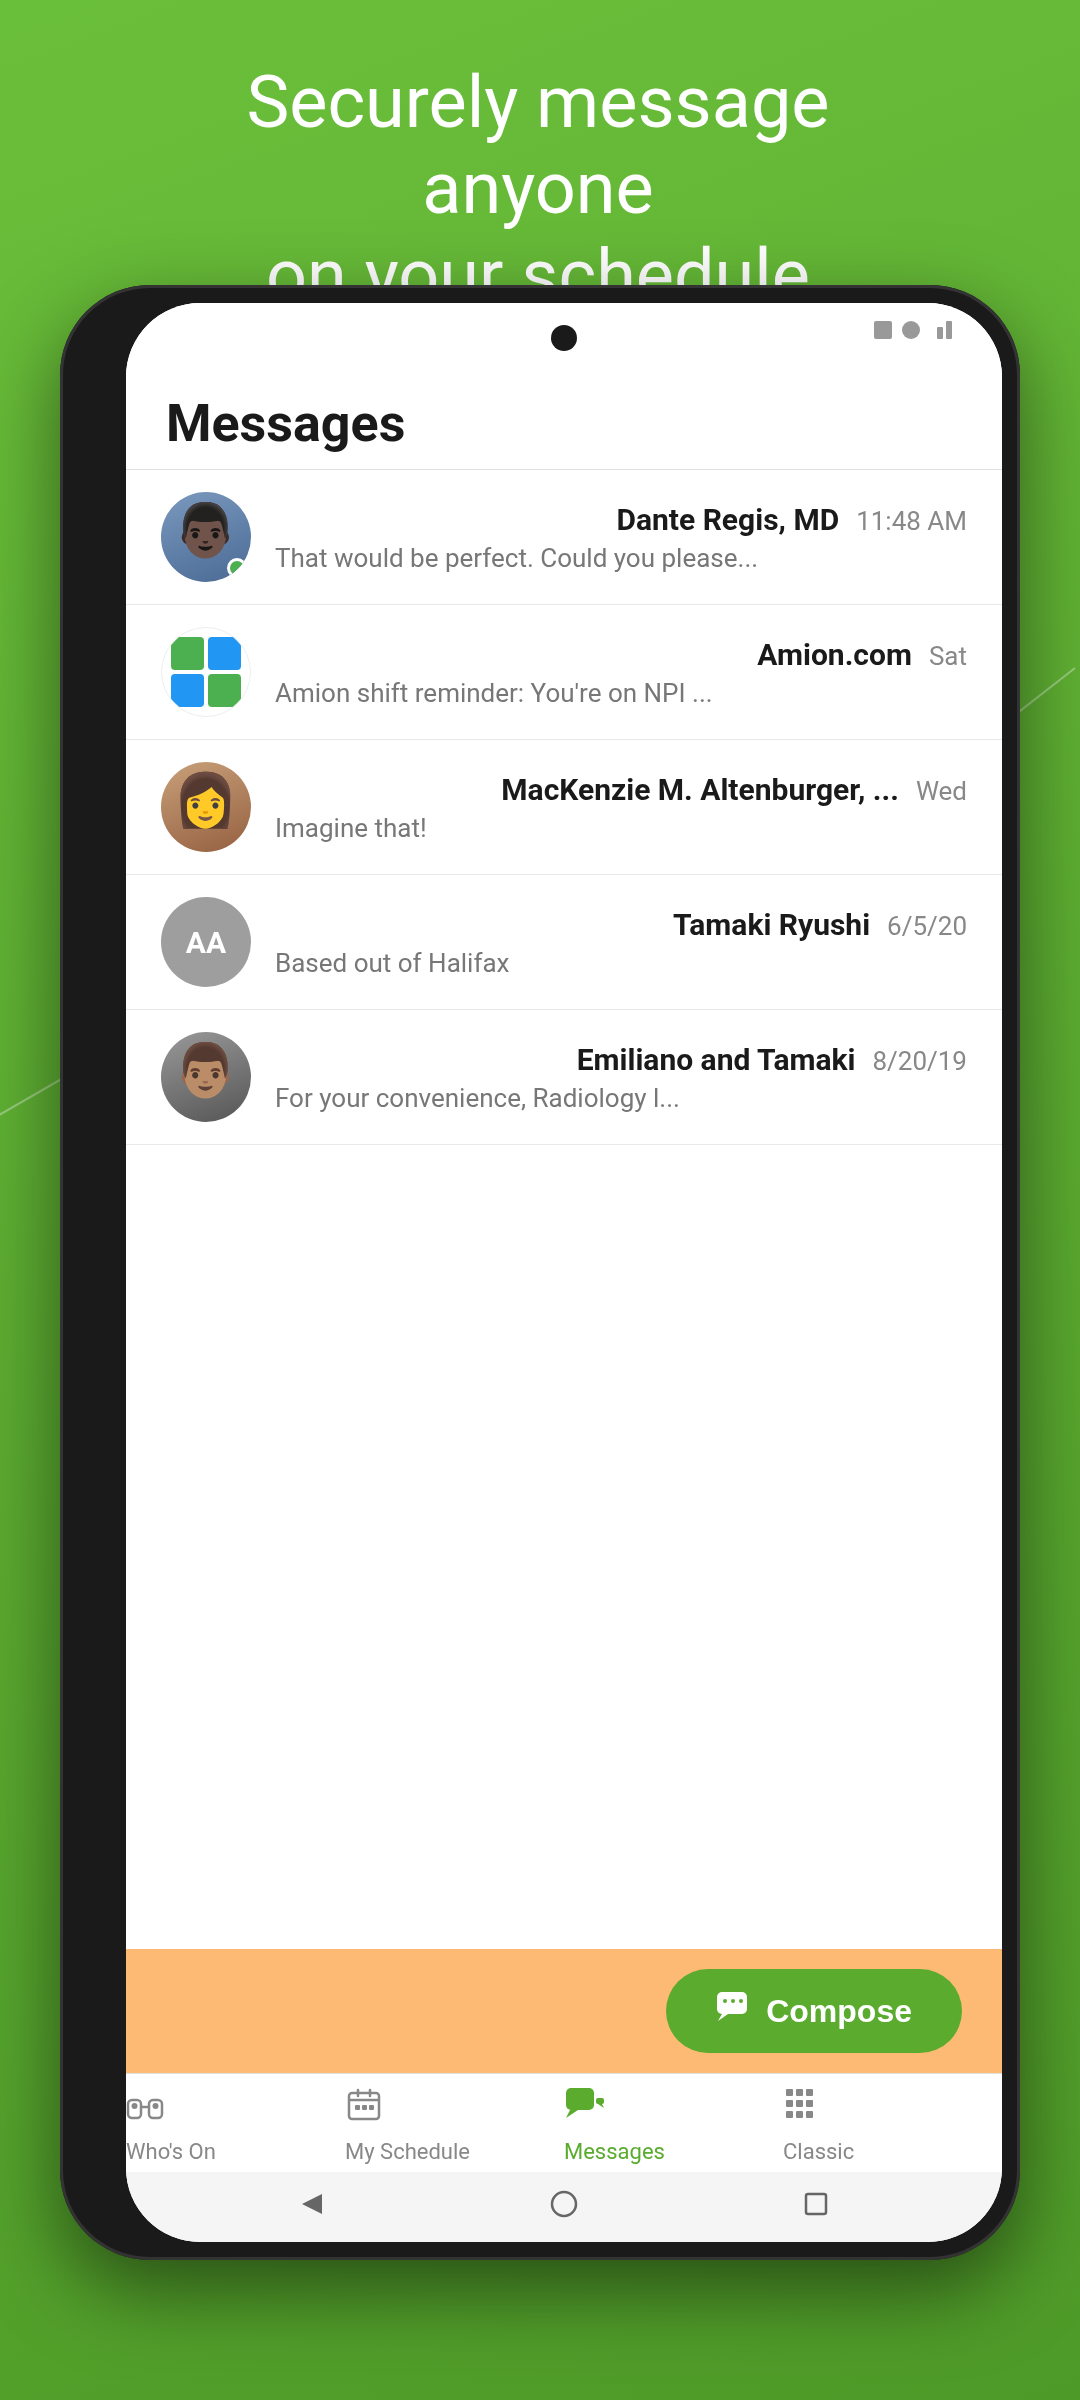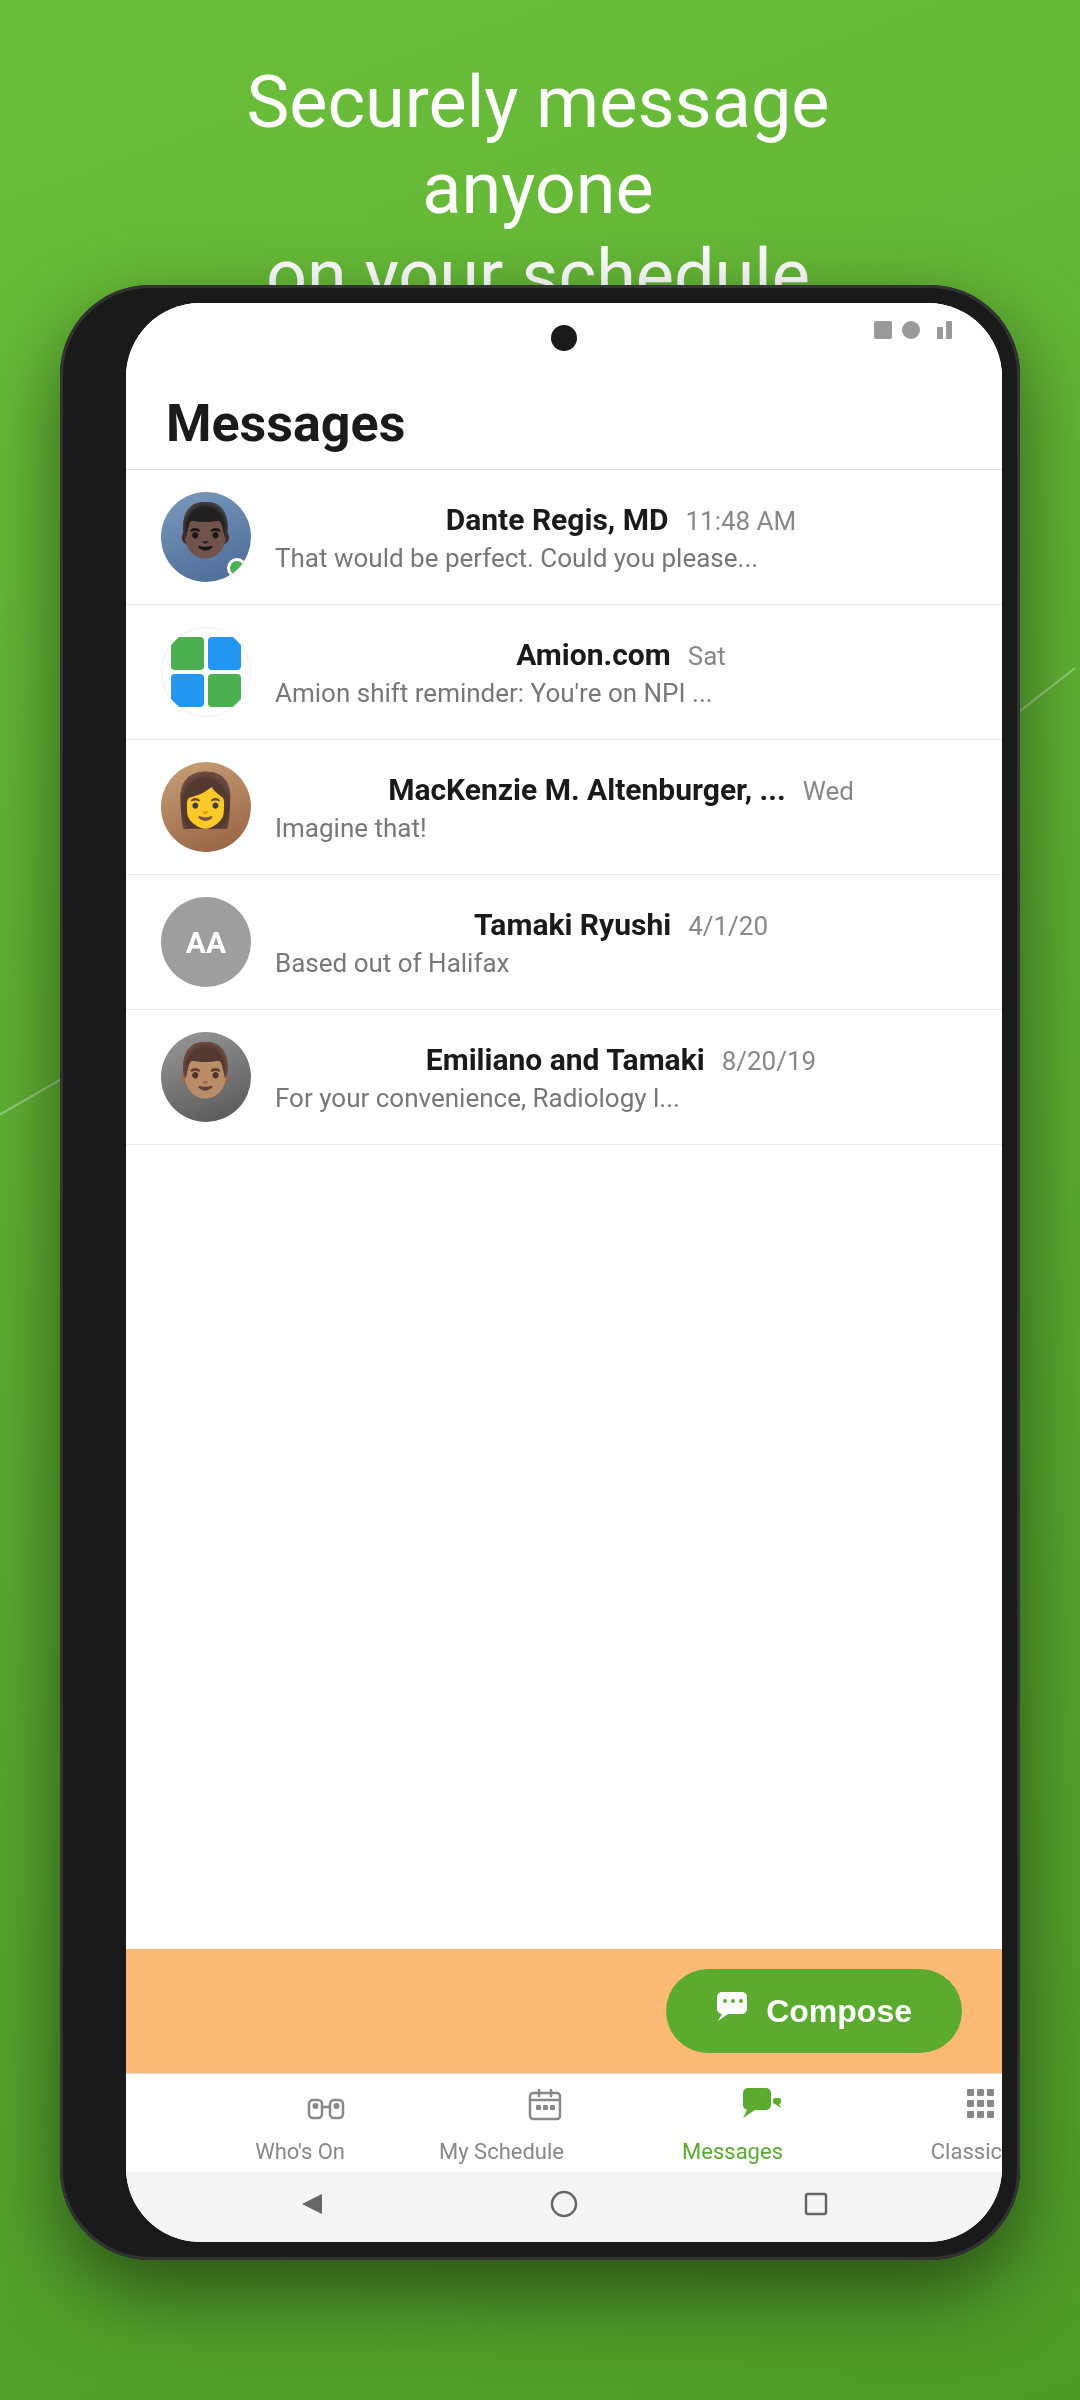--- a/index.html
+++ b/index.html
@@ -211,21 +211,21 @@
       border: 3px solid #fff;
     }
 
     .message-body {
       flex: 1;
       min-width: 0;
     }
 
     .message-top {
       display: flex;
-      justify-content: center;
+      justify-content: flex-end;
       align-items: baseline;
       margin-bottom: 6px;
       gap: 7px;
     }
 
     .sender-name {
       font-size: 30px;
       font-weight: 700;
       color: #1a1a1a;
     }
@@ -298,21 +298,21 @@
       display: flex;
       align-items: center;
       padding: 12px 0 8px;
       flex-shrink: 0;
     }
 
     .nav-item {
       flex: 1;
       display: flex;
       flex-direction: column;
-      align-items: flex-end;
+      align-items: flex-start;
       gap: 6px;
       cursor: pointer;
     }
 
     .nav-icon {
       font-size: 38px;
       color: #888;
     }
 
     .nav-icon.active {
@@ -426,21 +426,21 @@
           </div>
         </div>
 
         <div class="message-item">
           <div class="avatar" style="background:#9e9e9e;font-size:30px;font-weight:700;color:#fff;">
             <span>AA</span>
           </div>
           <div class="message-body">
             <div class="message-top">
               <span class="sender-name">Tamaki Ryushi</span>
-              <span class="message-time">4/1/20</span>
+              <span class="message-time">6/5/20</span>
             </div>
             <div class="message-preview">Based out of Halifax</div>
           </div>
         </div>
 
         <div class="message-item">
           <div class="avatar" style="background:linear-gradient(160deg,#999,#555);">
             <span style="font-size:52px;position:absolute;top:8px;left:50%;transform:translateX(-50%);">👨🏽</span>
           </div>
           <div class="message-body">

